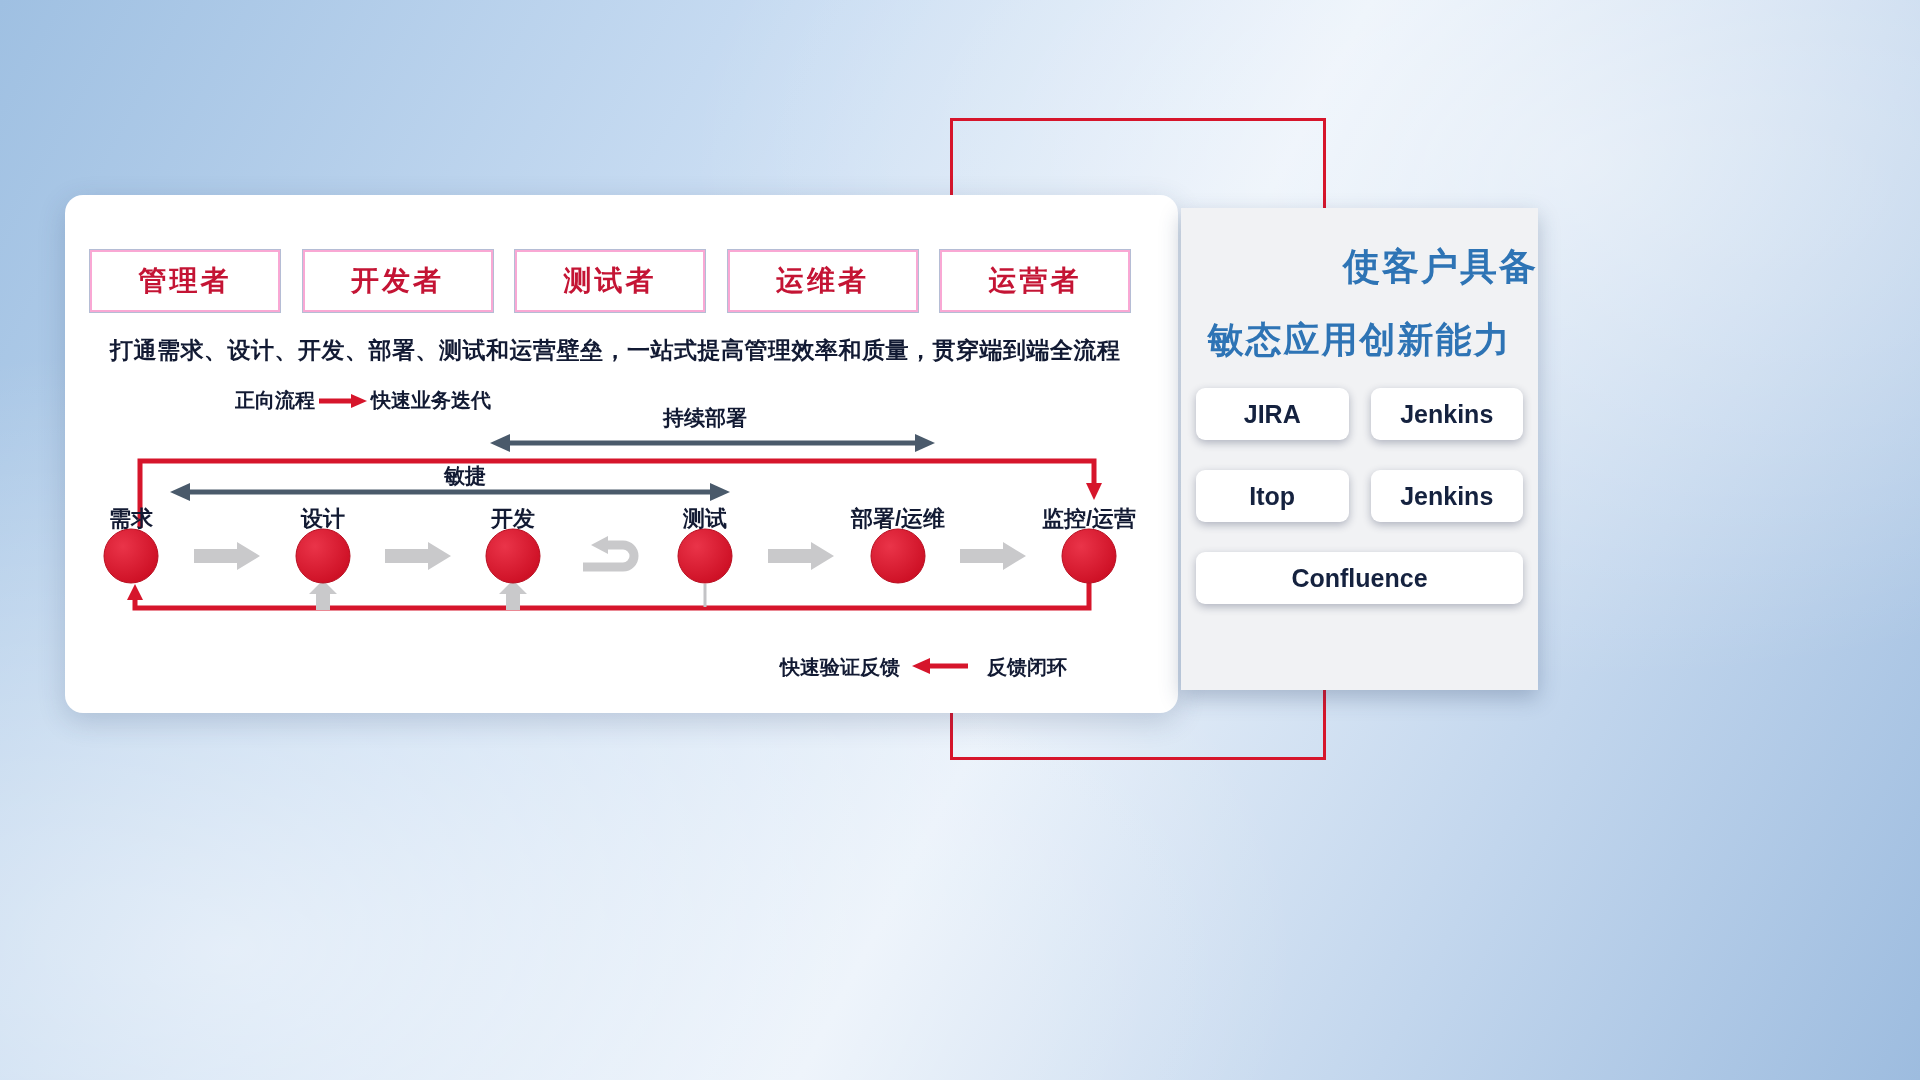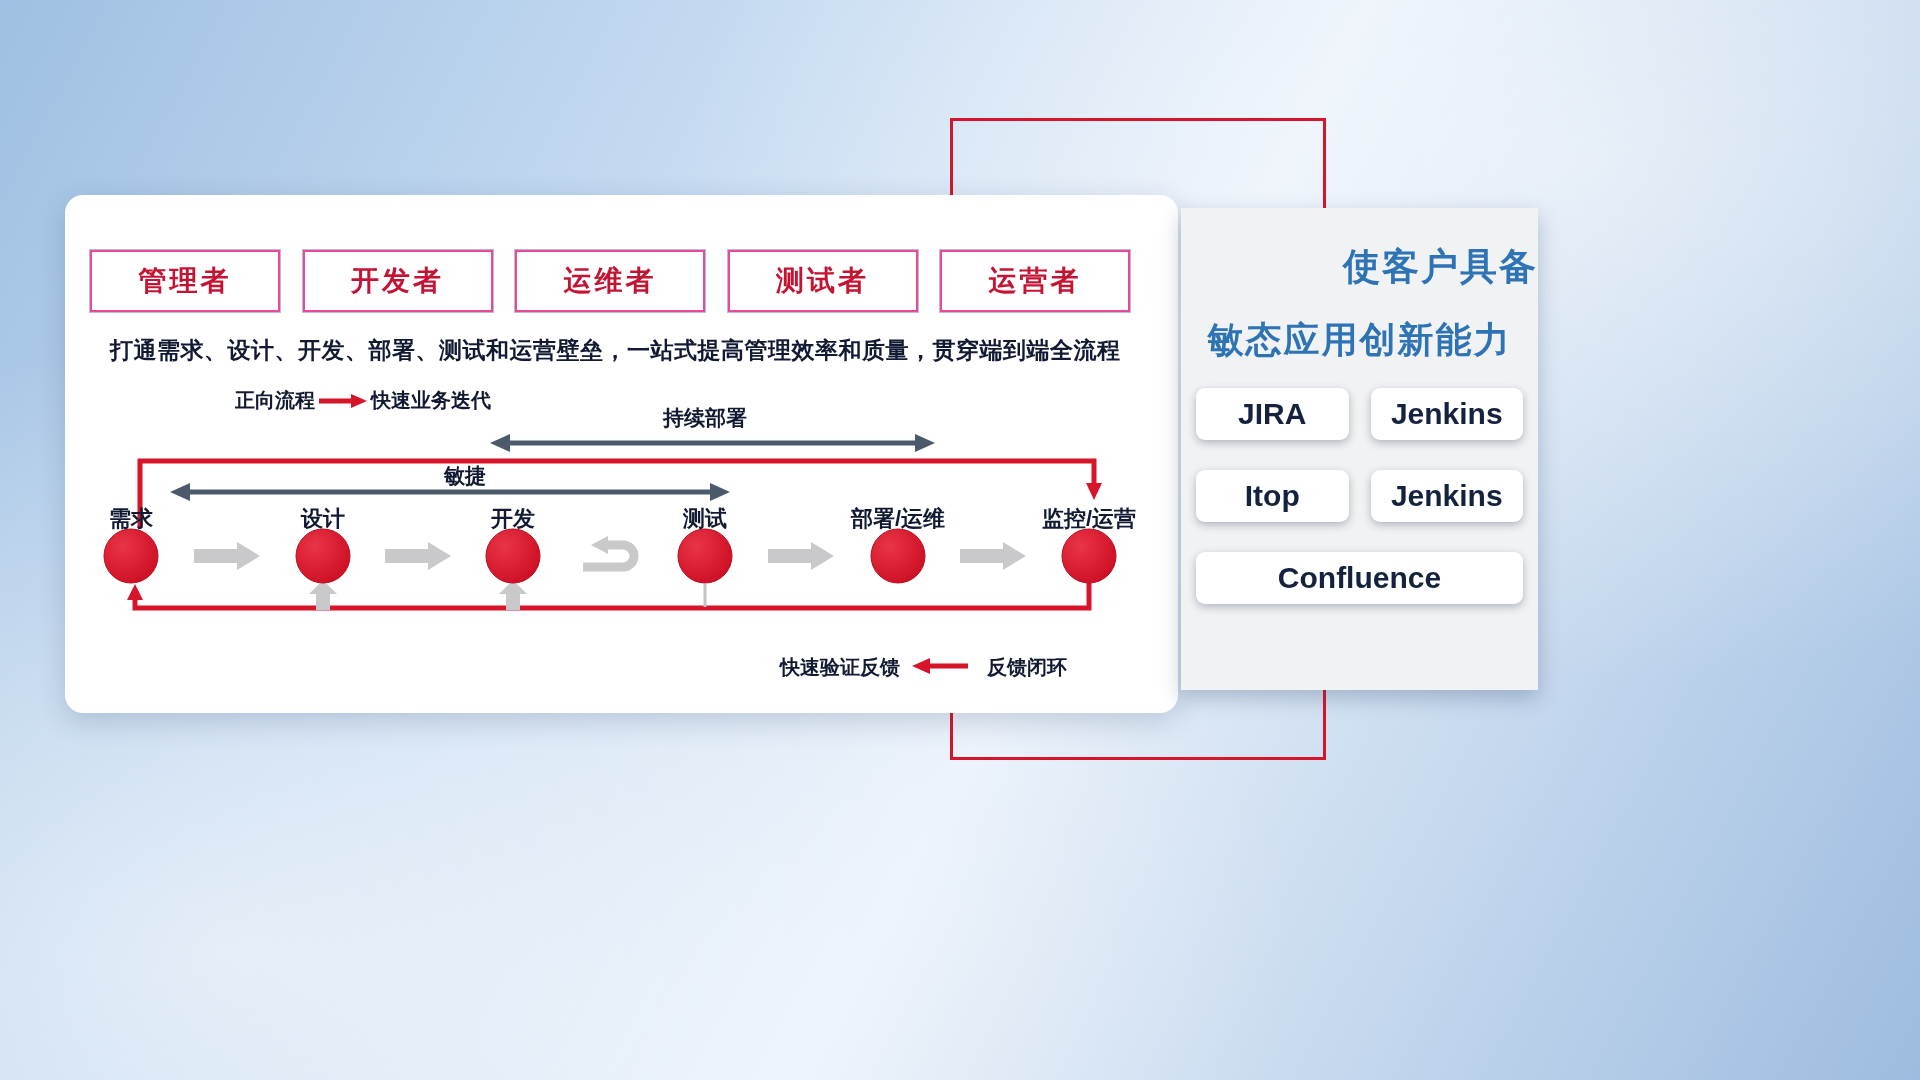--- a/index.html
+++ b/index.html
@@ -26,21 +26,21 @@
     background:#ffffff; border-radius:18px;
     box-shadow:0 8px 28px rgba(40,60,100,0.20); z-index:2;
   }
 
   .roles {
     position:absolute; left:25px; top:55px; width:1040px;
     display:flex; justify-content:space-between; z-index:3;
   }
   .role-box {
     width:190px; height:62px; background:#ffffff;
-    border:2px solid #ec4899;
+    border:2px solid #f9a8d4;
     box-shadow:0 0 0 1px rgba(70,90,150,0.40);
     display:flex; align-items:center; justify-content:center;
     font-size:28px; font-weight:700; color:#c41434; letter-spacing:3px;
   }
 
   .description {
     position:absolute; left:45px; top:140px; z-index:3;
     font-size:23px; font-weight:700; color:#121a33; letter-spacing:0.5px;
     white-space:nowrap;
   }
@@ -67,45 +67,45 @@
   .panel-title.line2 { margin-top:24px; font-size:36px; }
 
   .tools {
     position:absolute; left:15px; right:15px; top:180px;
     display:grid; grid-template-columns:1fr 1fr; gap:30px 22px;
   }
   .tool {
     height:52px; background:#ffffff; border-radius:9px;
     box-shadow:0 3px 8px rgba(25,35,70,0.30);
     display:flex; align-items:center; justify-content:center;
-    font-size:30px; font-weight:700; color:#15223f;
+    font-size:25px; font-weight:700; color:#15223f;
   }
   .tool.wide { grid-column:1 / span 2; }
 </style>
 </head>
 <body>
 
 <div class="canvas">
 
   <div class="red-frame"></div>
 
   <div class="card">
 
     <div class="roles">
       <div class="role-box">
           <span>管理者</span>
         </div>
       <div class="role-box">
           <span>开发者</span>
         </div>
       <div class="role-box">
+          <span>测试者</span>
+        </div>
+      <div class="role-box">
           <span>运维者</span>
-        </div>
-      <div class="role-box">
-          <span>测试者</span>
         </div>
       <div class="role-box">
           <span>运营者</span>
         </div>
     </div>
 
     <div class="description">打通需求、设计、开发、部署、测试和运营壁垒，一站式提高管理效率和质量，贯穿端到端全流程</div>
 
     <div class="legend">
       <span>正向流程</span>

